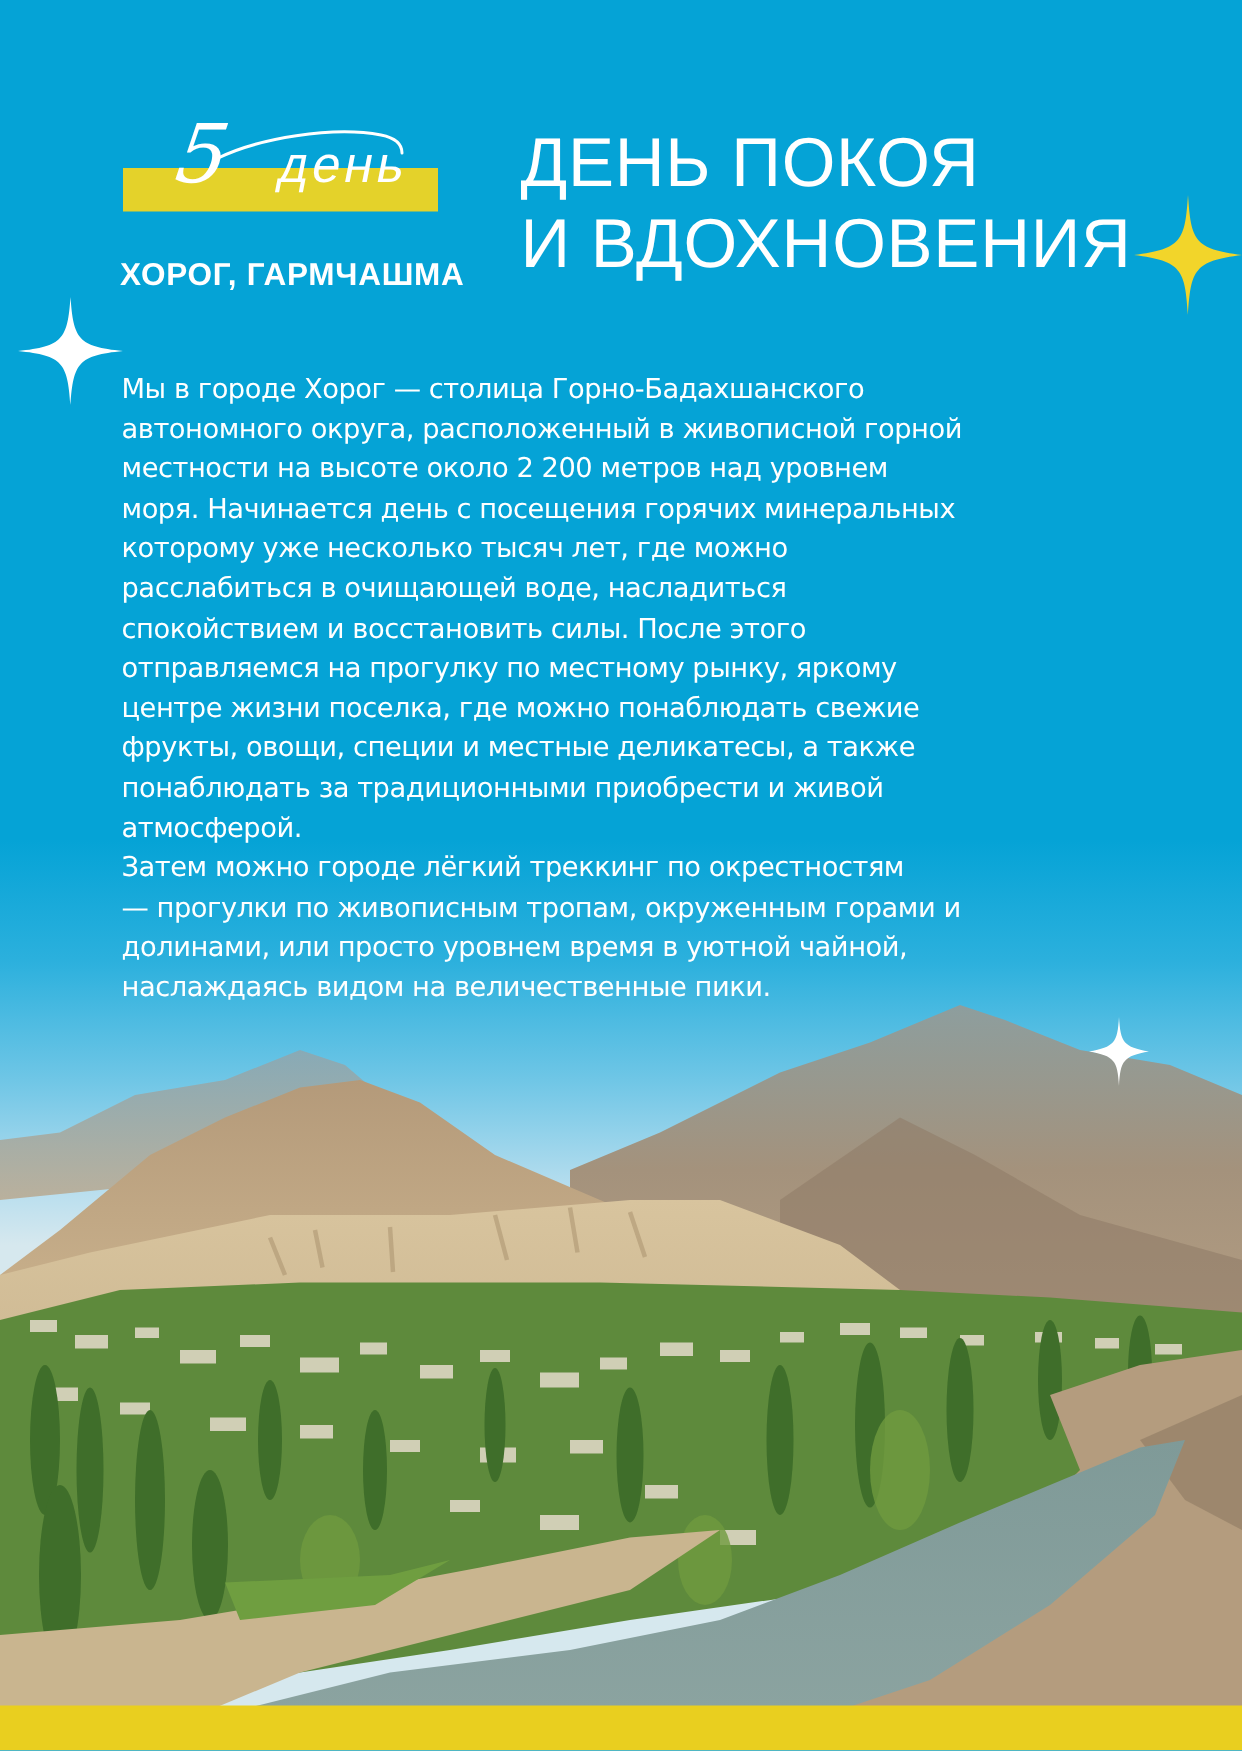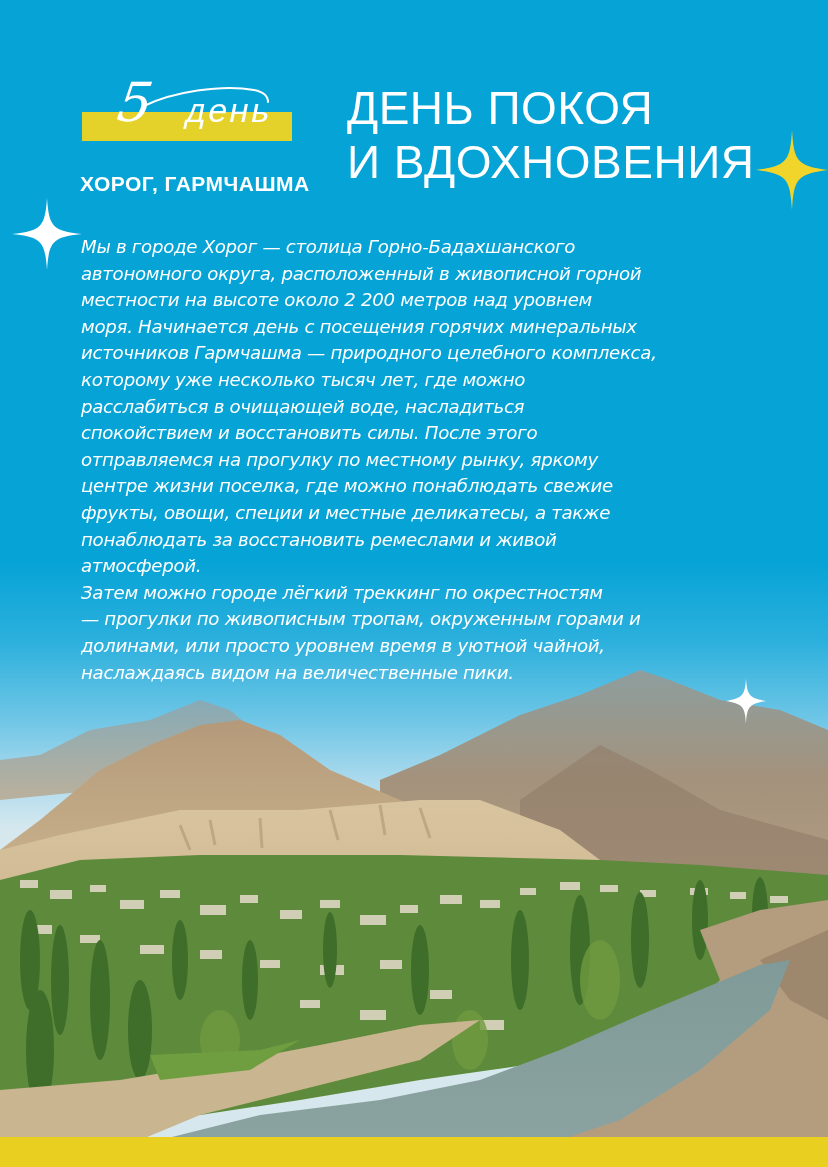--- a/index.html
+++ b/index.html
@@ -17,22 +17,22 @@
     font-size: 34px; color: #fff; line-height: 1; letter-spacing: 1px; }
   .day-swash { position: absolute; left: 0; top: 0; width: 210px; height: 60px; }
 
   .title { position: absolute; left: 347px; top: 48px; font-family: "Liberation Sans", sans-serif;
     font-weight: 500; color: #fff; font-size: 46px; line-height: 54px; letter-spacing: 0.5px; margin-top: 33px; }
   .title div { white-space: nowrap; }
 
   .subtitle { position: absolute; left: 80px; top: 172px; font-family: "Liberation Sans", sans-serif;
     font-weight: bold; color: #fff; font-size: 21px; letter-spacing: 0.5px; }
 
-  .body-text { position: absolute; left: 81px; top: 234px; width: 700px; font-family: "DejaVu Sans", sans-serif;
-    font-style: italic; color: #fff; font-size: 18.2px; line-height: 26.6px; letter-spacing: -0.3px; }
+  .body-text { position: absolute; left: 81px; top: 247px; width: 700px; font-family: "DejaVu Sans", sans-serif;
+    color: #fff; font-size: 18.2px; line-height: 26.6px; letter-spacing: -0.3px; }
   .body-text .line { white-space: nowrap; display: block; }
 
   .sparkle { position: absolute; }
 </style>
 </head>
 <body>
 
 <div class="page">
 
   <svg class="photo" viewBox="0 0 828 480" preserveAspectRatio="none">
@@ -155,28 +155,27 @@
     <div>И ВДОХНОВЕНИЯ</div>
   </div>
 
   <div class="subtitle">ХОРОГ, ГАРМЧАШМА</div>
 
   <div class="body-text">
     <span class="line">Мы в городе Хорог — столица Горно-Бадахшанского</span>
     <span class="line">автономного округа, расположенный в живописной горной</span>
     <span class="line">местности на высоте около 2 200 метров над уровнем</span>
     <span class="line">моря. Начинается день с посещения горячих минеральных</span>
-    <span class="line">источников Гармчашма — природного целебного комплекса,</span>
     <span class="line">которому уже несколько тысяч лет, где можно</span>
     <span class="line">расслабиться в очищающей воде, насладиться</span>
     <span class="line">спокойствием и восстановить силы. После этого</span>
     <span class="line">отправляемся на прогулку по местному рынку, яркому</span>
     <span class="line">центре жизни поселка, где можно понаблюдать свежие</span>
     <span class="line">фрукты, овощи, специи и местные деликатесы, а также</span>
-    <span class="line">понаблюдать за восстановить ремеслами и живой</span>
+    <span class="line">понаблюдать за традиционными приобрести и живой</span>
     <span class="line">атмосферой.</span>
     <span class="line">Затем можно городе лёгкий треккинг по окрестностям</span>
     <span class="line">— прогулки по живописным тропам, окруженным горами и</span>
     <span class="line">долинами, или просто уровнем время в уютной чайной,</span>
     <span class="line">наслаждаясь видом на величественные пики.</span>
   </div>
 
   <svg class="sparkle" style="left:756px; top:130px; width:72px; height:80px;" viewBox="0 0 72 80">
     <path d="M36 0 C 38 30, 40 36, 72 40 C 40 44, 38 50, 36 80 C 34 50, 32 44, 0 40 C 32 36, 34 30, 36 0 Z" fill="#F2D52A"></path>
   </svg>

